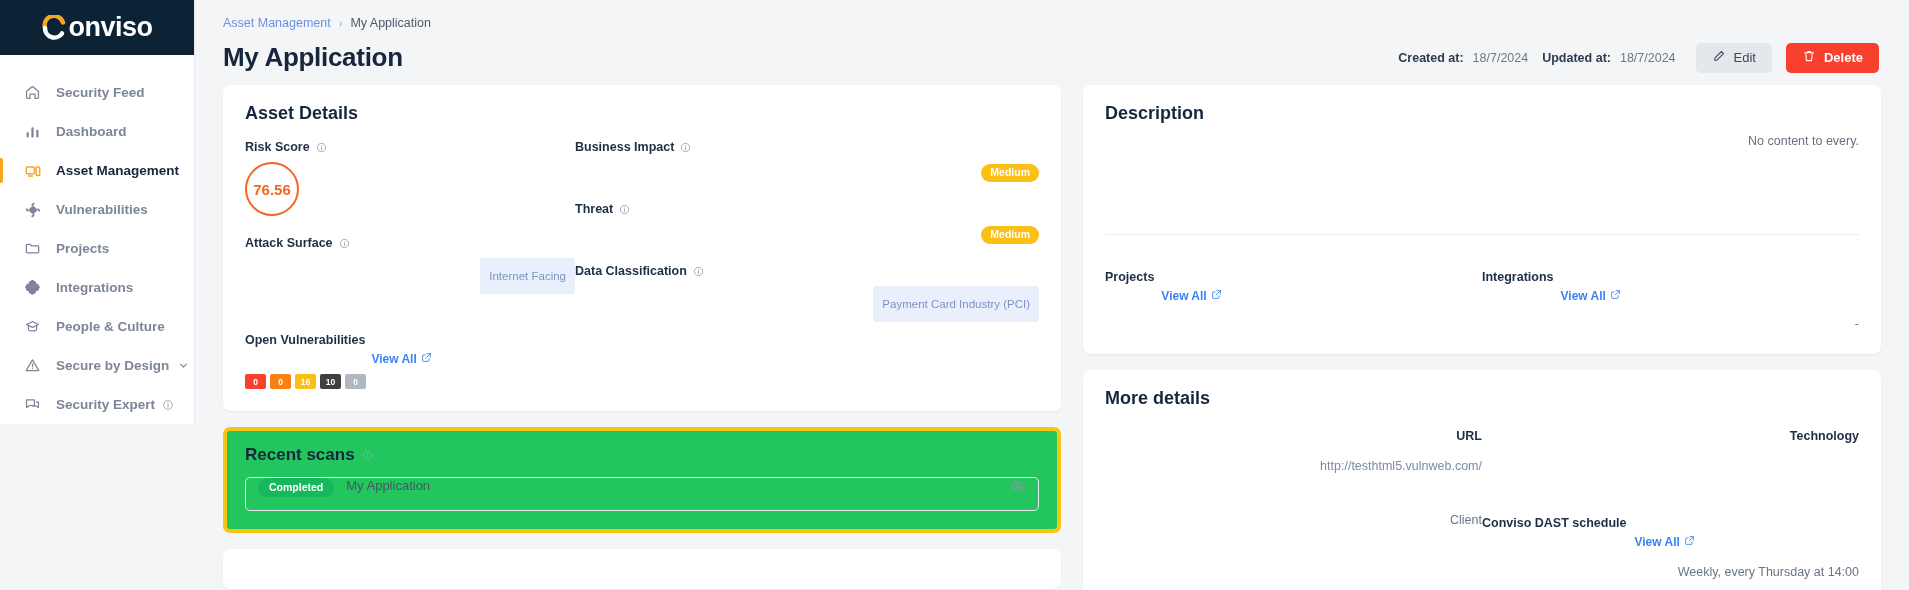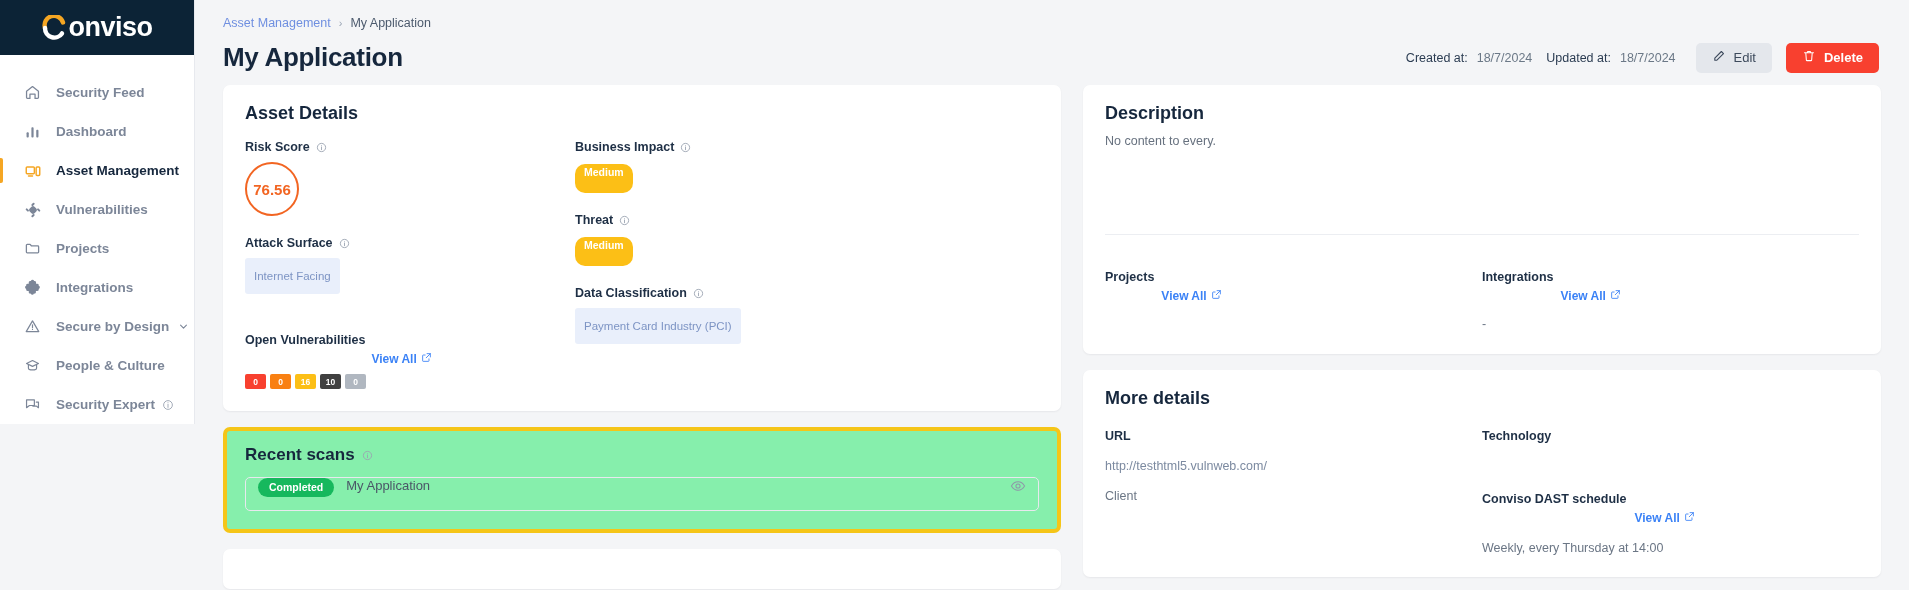--- a/index.html
+++ b/index.html
@@ -104,21 +104,21 @@
     padding-right: 2px;
   }
   .page-title {
     font-size: 26px;
     font-weight: 700;
     color: #16273d;
     letter-spacing: -0.3px;
   }
   .title-right { display: flex; align-items: center; gap: 14px; }
   .meta-group { display: flex; align-items: baseline; gap: 9px; }
-  .meta-label { font-size: 12.5px; font-weight: 400; color: #2b3c52; }
+  .meta-label { font-size: 12.5px; font-weight: 700; color: #2b3c52; }
   .meta-value { font-size: 12.5px; color: #6b7887; }
   .btn {
     display: inline-flex;
     align-items: center;
     gap: 8px;
     height: 30px;
     padding: 0 16px;
     border-radius: 5px;
     font-size: 13px;
     font-weight: 500;
@@ -139,20 +139,21 @@
   }
   .col { display: flex; flex-direction: column; gap: 16px; }
   .col-left { width: 838px; min-width: 838px; }
   .col-right { flex: 1; }
 
   .card {
     background: #ffffff;
     border-radius: 7px;
     box-shadow: 0 1px 2px rgba(16,24,40,0.06);
     padding: 18px 22px 22px 22px;
+    text-align: right;
   }
   .card-h {
     font-size: 18px;
     font-weight: 700;
     color: #16273d;
     margin: 0 0 16px 0;
     display: flex;
     align-items: center;
     gap: 7px;
   }
@@ -184,21 +185,21 @@
     align-items: center;
     justify-content: center;
     color: #f26522;
     font-size: 15px;
     font-weight: 600;
     margin-top: 4px;
   }
 
   .pill {
     display: inline-block;
-    padding: 2px 9px 15px 9px;
+    padding: 2px 9px 4px 9px;
     border-radius: 10px;
     font-size: 10.5px;
     font-weight: 700;
     color: #ffffff;
   }
   .pill-medium { background: #fcbf16; }
   .pill-completed { background: #16b85d; padding: 3px 11px 4px 11px; font-size: 10.5px; }
 
   .tag {
     display: inline-block;
@@ -229,21 +230,21 @@
     justify-content: center;
     color: #ffffff;
     font-size: 8.5px;
     font-weight: 700;
   }
 
   
   .card-highlight {
     border: 4px solid #f5c518;
     border-radius: 7px;
-    background: #86efac;
+    background: #22c55e;
     padding: 14px 18px 18px 18px;
   }
   .scan-row {
     display: flex;
     align-items: flex-start;
     border: 1px solid #e7e9ee;
     border-radius: 5px;
     height: 34px;
     padding: 0 12px;
     gap: 12px;
@@ -260,21 +261,21 @@
   .sub-label {
     font-size: 12.5px;
     font-weight: 700;
     color: #1e2f45;
     display: flex;
     align-items: center;
     gap: 7px;
   }
   .sub-value { font-size: 12.5px; color: #6b7685; margin-top: 14px; min-height: 15px; }
 
-  .md-row { display: flex; }
+  .md-row { display: flex; margin-bottom: 24px; }
   .md-row:last-child { margin-bottom: 0; }
   .md-cell { width: 50%; }
   .md-label { font-size: 12.5px; font-weight: 700; color: #1e2f45; }
   .md-value { font-size: 12.5px; color: #6b7685; margin-top: 16px; }
   .md-value.link-color { color: #7c8aa0; }
 
   .card-stub {
     background: #ffffff;
     border-radius: 7px;
     height: 40px;
@@ -362,41 +363,41 @@
           <svg width="17" height="17" viewBox="0 0 20 20">
             <path fill="#7c8698" d="M8.1 2.4a2 2 0 0 1 3.8 0c1.3-.2 2.3.5 2.3 1.6v1.6h1.5c1.2 0 1.9 1 1.6 2.3a2 2 0 0 1 0 3.8c.3 1.3-.4 2.3-1.6 2.3H14v1.6c0 1.2-1 1.9-2.3 1.6a2 2 0 0 1-3.8 0c-1.3.3-2.3-.4-2.3-1.6V14H4.2c-1.2 0-1.9-1-1.6-2.3a2 2 0 0 1 0-3.8C2.3 6.6 3 5.6 4.2 5.6h1.4V4c0-1.1 1-1.8 2.5-1.6z"></path>
           </svg>
         </span>
         <span class="nav-label">Integrations</span>
       </div>
 
       <div class="nav-item">
         <span class="nav-icon">
           <svg width="17" height="17" viewBox="0 0 20 20" fill="none" stroke="#7c8698" stroke-width="1.4" stroke-linejoin="round">
+            <path d="M10 4.2 17 7.6 10 11 3 7.6z"></path>
+            <path d="M5.2 9v3.8c0 1.3 2.1 2.4 4.8 2.4s4.8-1.1 4.8-2.4V9" stroke-linecap="round"></path>
+          </svg>
+        </span>
+        <span class="nav-label">People &amp; Culture</span>
+      </div>
+
+      <div class="nav-item">
+        <span class="nav-icon">
+          <svg width="17" height="17" viewBox="0 0 20 20" fill="none" stroke="#7c8698" stroke-width="1.4" stroke-linejoin="round">
             <path d="M10 3.4 17.4 16H2.6z"></path>
             <path d="M10 8v3.4" stroke-linecap="round"></path>
             <circle cx="10" cy="13.4" r=".7" fill="#7c8698" stroke="none"></circle>
           </svg>
         </span>
         <span class="nav-label">Secure by Design</span>
         <span class="nav-chevron">
           <svg width="13" height="13" viewBox="0 0 20 20" fill="none" stroke="#7c8698" stroke-width="1.7" stroke-linecap="round" stroke-linejoin="round">
             <path d="M5.5 8 10 12.5 14.5 8"></path>
           </svg>
         </span>
-      </div>
-
-      <div class="nav-item">
-        <span class="nav-icon">
-          <svg width="17" height="17" viewBox="0 0 20 20" fill="none" stroke="#7c8698" stroke-width="1.4" stroke-linejoin="round">
-            <path d="M10 4.2 17 7.6 10 11 3 7.6z"></path>
-            <path d="M5.2 9v3.8c0 1.3 2.1 2.4 4.8 2.4s4.8-1.1 4.8-2.4V9" stroke-linecap="round"></path>
-          </svg>
-        </span>
-        <span class="nav-label">People &amp; Culture</span>
       </div>
 
       <div class="nav-item">
         <span class="nav-icon">
           <svg width="17" height="17" viewBox="0 0 20 20" fill="none" stroke="#7c8698" stroke-width="1.4" stroke-linejoin="round">
             <path d="M3 4.6h9.2v6.6H6.4L3 13.8z"></path>
             <path d="M14.4 7.2h2.6v6.6l-2.4-1.9h-4.2" stroke-linecap="round"></path>
           </svg>
         </span>
         <span class="nav-label">Security Expert</span>

